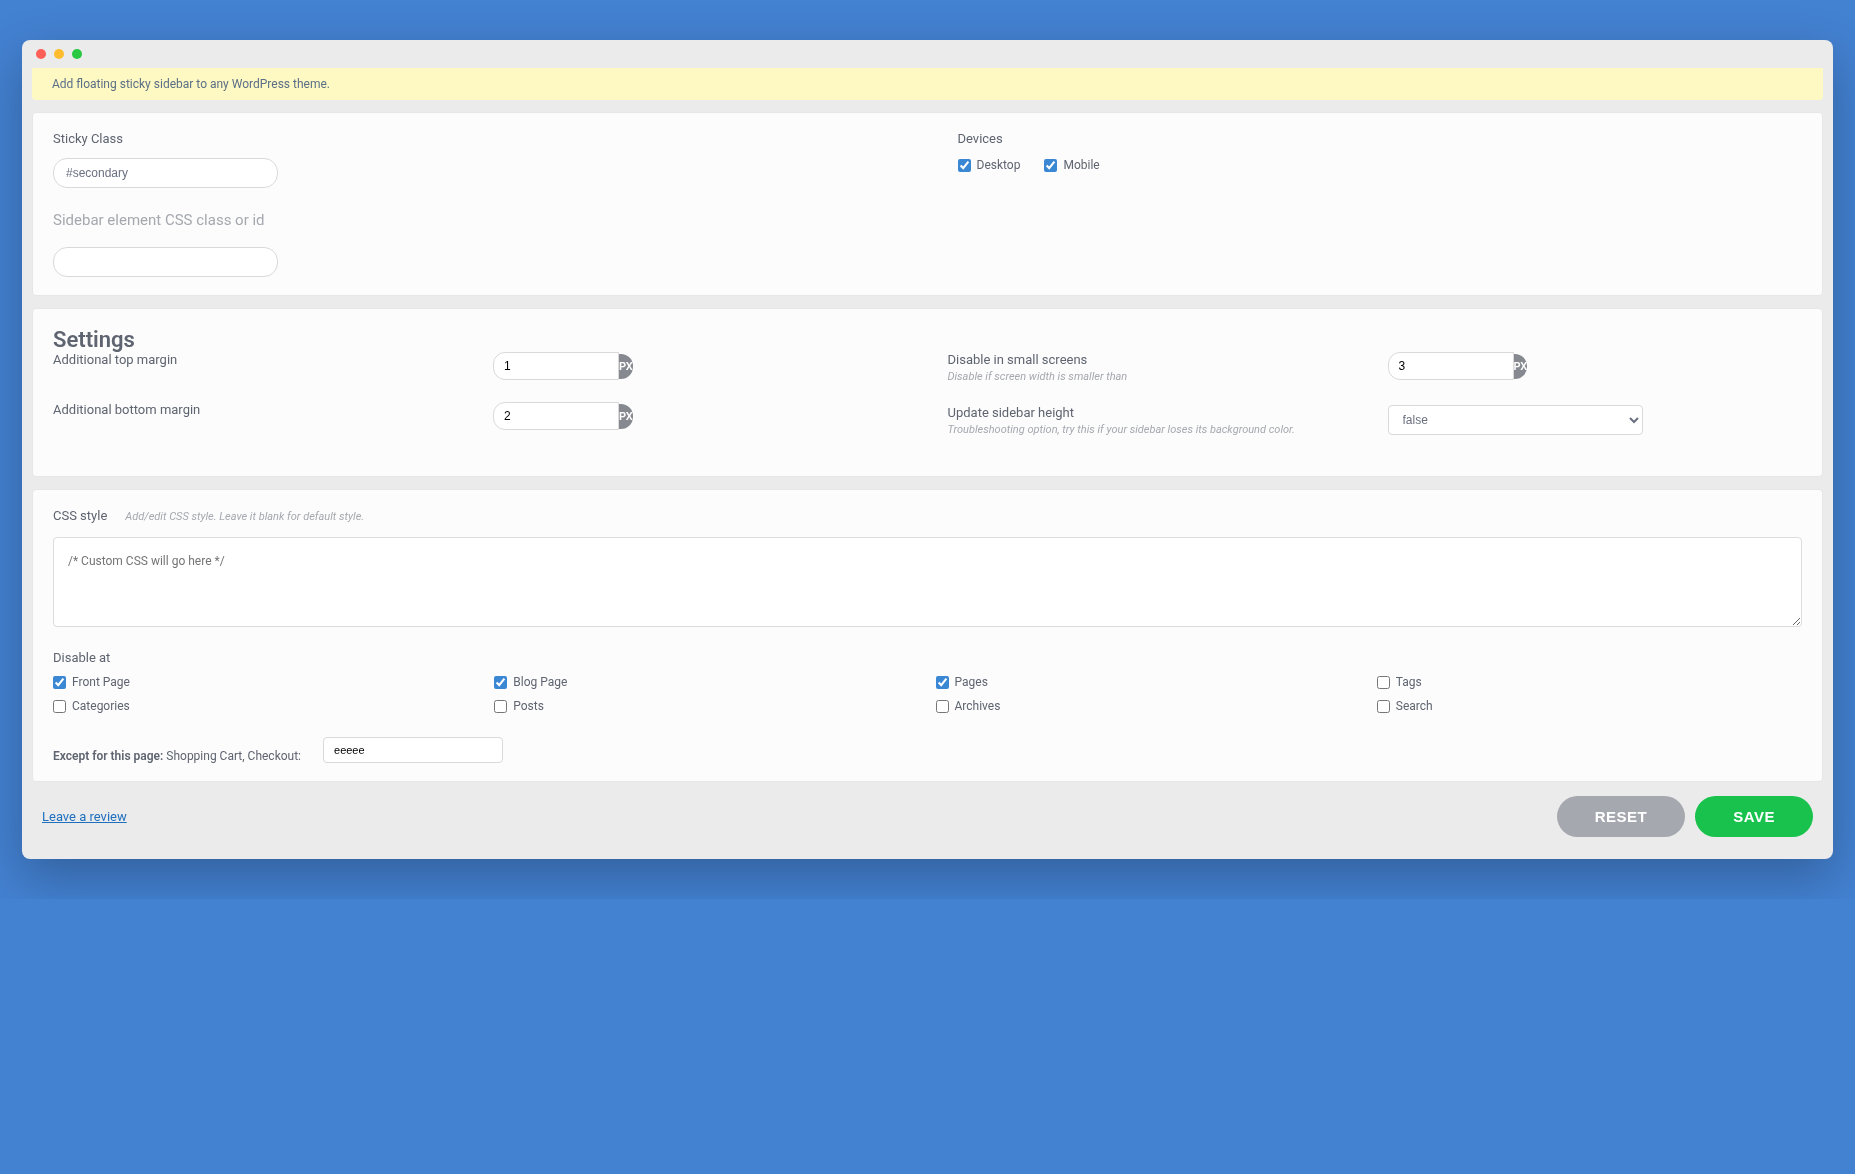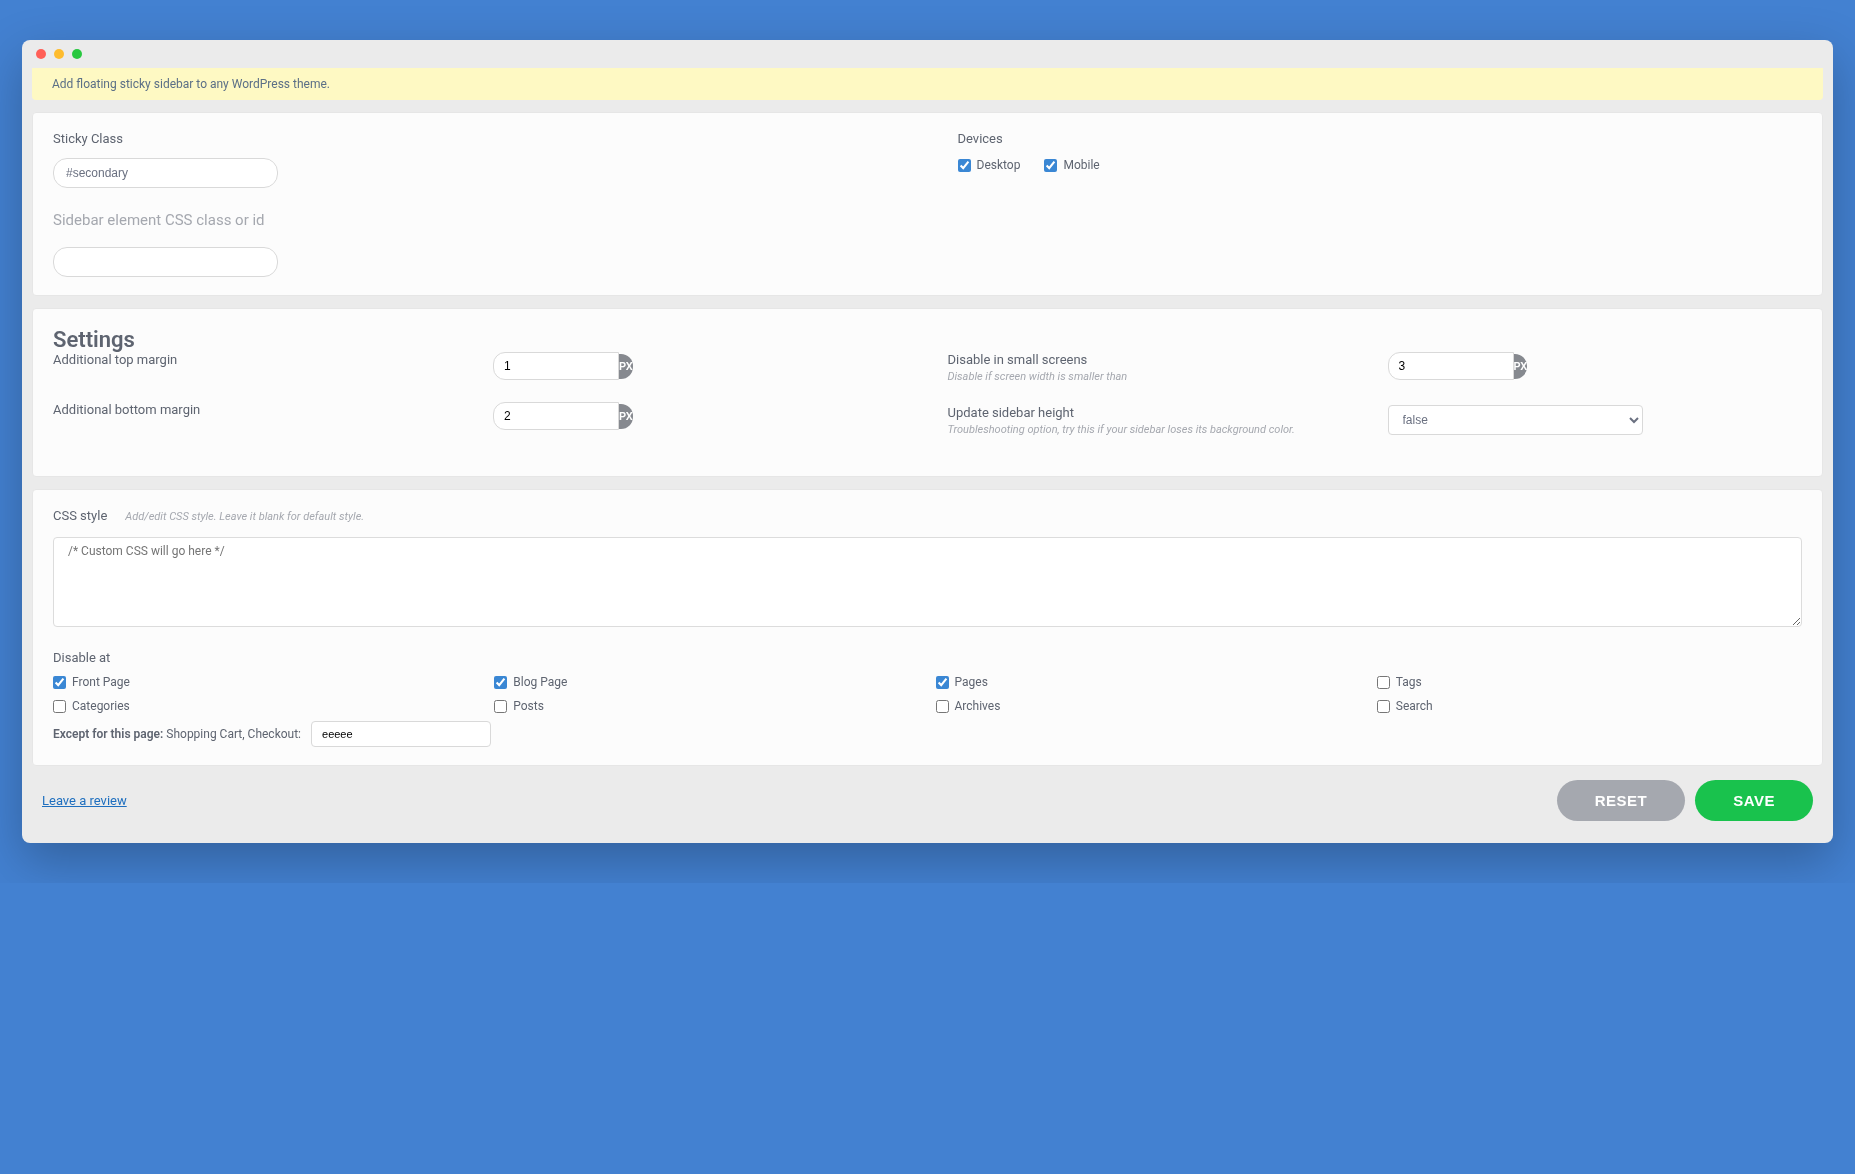--- a/index.html
+++ b/index.html
@@ -23,26 +23,26 @@
 .cb input{width:13px;height:13px;accent-color:#3a87d4}
 .srow{display:flex;align-items:flex-start;margin-bottom:22px}
 .srow .slabel{width:440px;flex:0 0 440px}
 .srow .slabel .t{font-size:13px;color:#5e6470}
 .srow .slabel .h{font-size:11px;color:#a5a8af;font-style:italic;margin-top:3px}
 .srow .sval{flex:0 0 auto}
 .numwrap{display:flex;align-items:center}
 .numwrap input{width:126px;padding:6px 10px;border:1px solid #d9d9d9;border-radius:12px 0 0 12px;font-size:12px;background:#fff;outline:none}
 .numwrap .unit{background:#86898f;color:#fff;padding:6px 0;border-radius:0 12px 12px 0;font-size:11px;font-weight:600}
 .sel{width:255px;padding:6px 10px;border:1px solid #d9d9d9;border-radius:4px;font-size:12px;background:#fff;color:#6a7080}
-.cssarea{width:100%;min-height:90px;border:1px solid #dcdcdc;border-radius:4px;padding:6px 14px;font-size:12px;color:#8a8e96;font-family:inherit;resize:vertical;background:#fff;outline:none}
+.cssarea{width:100%;min-height:90px;border:1px solid #dcdcdc;border-radius:4px;padding:16px 14px;font-size:12px;color:#8a8e96;font-family:inherit;resize:vertical;background:#fff;outline:none}
 .csshead{display:flex;align-items:baseline;gap:18px;margin-bottom:14px}
 .csshead .t{font-size:13px;color:#5e6470}
 .csshead .h{font-size:11px;color:#a5a8af;font-style:italic}
-.disgrid{display:grid;grid-template-columns:repeat(4,1fr);gap:10px 16px;margin-bottom:8px}
-.excrow{display:flex;align-items:center;gap:10px;font-size:12px;color:#5e6470;flex-wrap:wrap}
+.disgrid{display:grid;grid-template-columns:repeat(4,1fr);gap:10px 16px;margin-bottom:24px}
+.excrow{display:flex;align-items:flex-end;gap:22px;font-size:12px;color:#5e6470;flex-wrap:wrap}
 .excrow b{font-weight:600}
 .excrow input{width:180px;padding:6px 10px;border:1px solid #d9d9d9;border-radius:4px;font-size:11px;background:#fff}
 .foot{display:flex;align-items:center;justify-content:space-between;padding:14px 10px 10px}
 .review{color:#1f6fbf;text-decoration:underline;font-size:13px}
 .btns{display:flex;gap:10px}
 .btn{border:none;padding:12px 38px;border-radius:22px;font-size:15px;font-weight:700;letter-spacing:.5px;cursor:pointer;color:#fff}
 .btn.reset{background:#a5a8af}
 .btn.save{background:#19c24d}
 .srowpair{display:flex;gap:40px}
 .srowpair>.half{flex:1}

